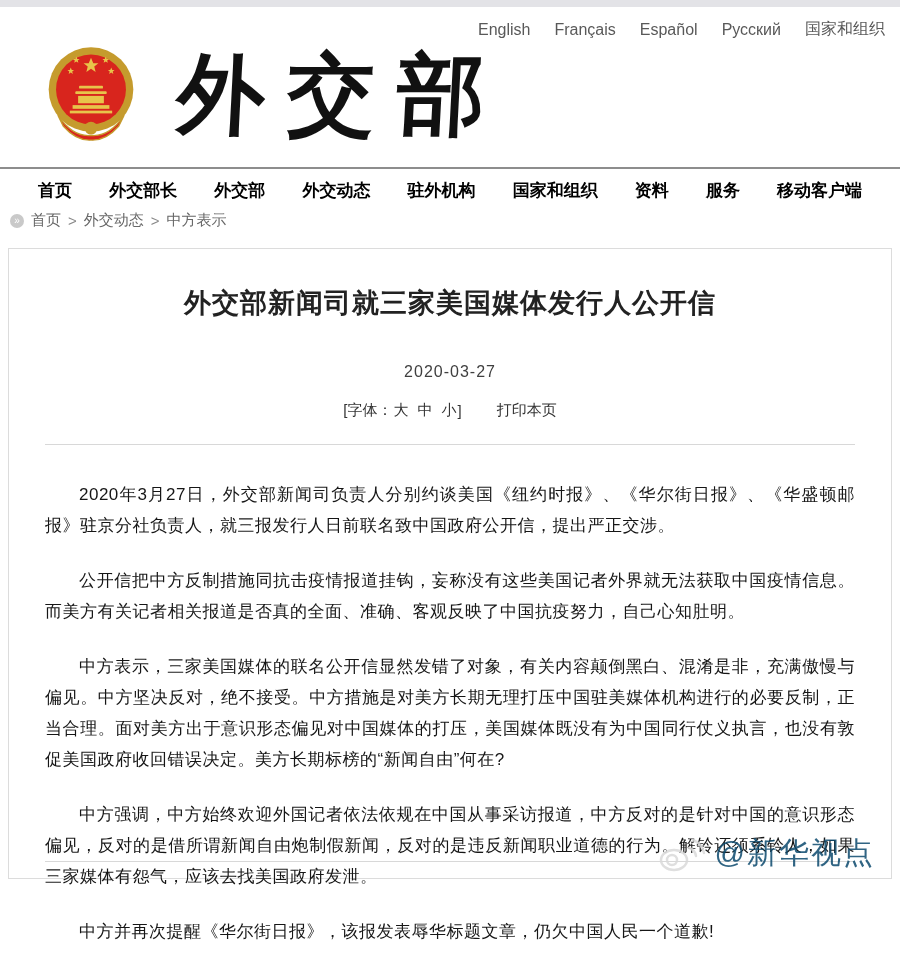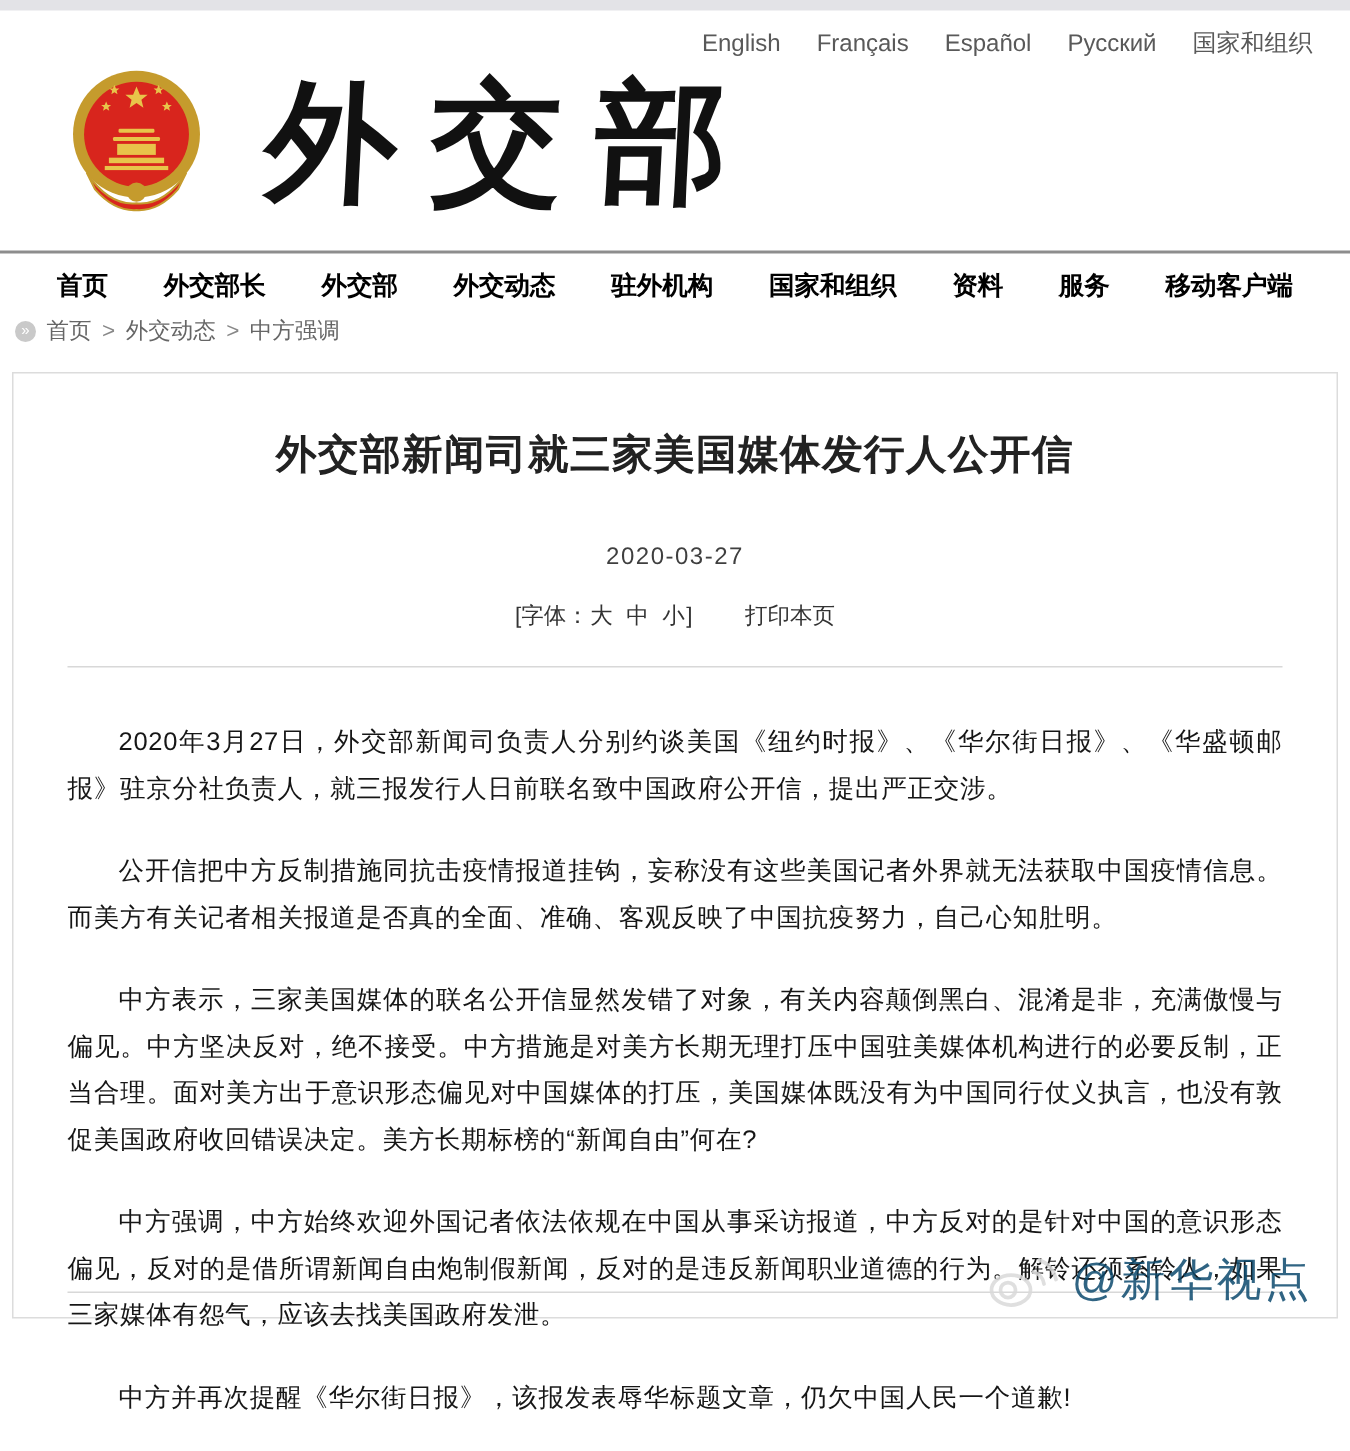--- a/index.html
+++ b/index.html
@@ -1,21 +1,21 @@
 <!DOCTYPE html>
 <html><head>
 <meta charset="utf-8">
 <style>
   * { margin:0; padding:0; box-sizing:border-box; }
   html,body { width:900px; height:967px; background:#fff; font-family:"Liberation Sans", sans-serif; position:relative; overflow:hidden; }
 
   .top-strip { height:7px; background:#e3e3e7; width:100%; }
 
   
-  .lang-bar { position:absolute; top:19px; right:25px; display:flex; align-items:center; gap:24px; }
+  .lang-bar { position:absolute; top:19px; right:15px; display:flex; align-items:center; gap:24px; }
   .lang-bar a { color:#595959; font-size:16px; text-decoration:none; cursor:pointer; }
 
   
   .header { position:absolute; top:45px; left:45px; display:flex; align-items:center; cursor:pointer; }
   .emblem { width:92px; height:100px; }
   .calligraphy { font-size:88px; font-weight:bold; color:#111; letter-spacing:22px; margin-left:40px; line-height:100px; transform:skewX(-3deg); }
 
   
   .nav { position:absolute; top:167px; left:0; width:100%; border-top:2px solid #8d8d8d; background:#fff; }
   .nav-inner { display:flex; justify-content:space-between; padding:10px 38px 8px 38px; }
@@ -95,21 +95,21 @@
     <a class="nav-item">移动客户端</a>
   </div>
 </div>
 
 <div class="breadcrumb">
   <span class="bc-icon">»</span>
   <a>首页</a>
   <span class="bc-sep">&gt;</span>
   <a>外交动态</a>
   <span class="bc-sep">&gt;</span>
-  <span>中方强调</span>
+  <span>中方表示</span>
 </div>
 
 <div class="content-box">
 
   <div class="article-title">
     <div>外交部新闻司就三家美国媒体发行人公开信</div>
   </div>
 
   <div class="article-date">2020-03-27</div>
 

